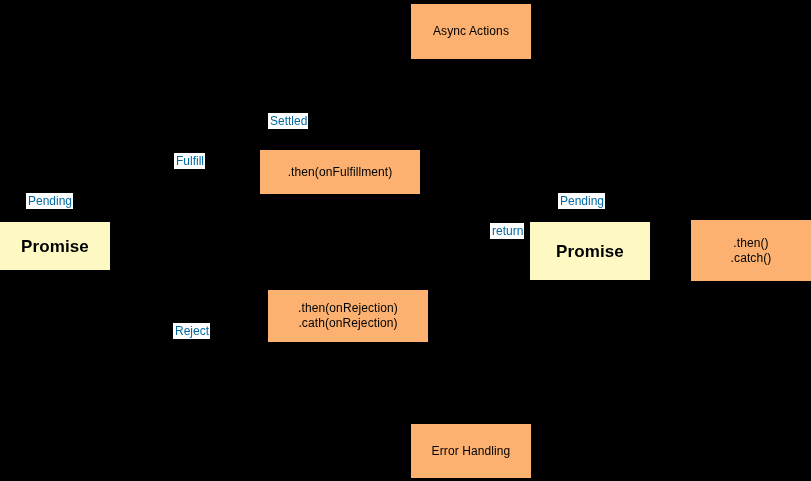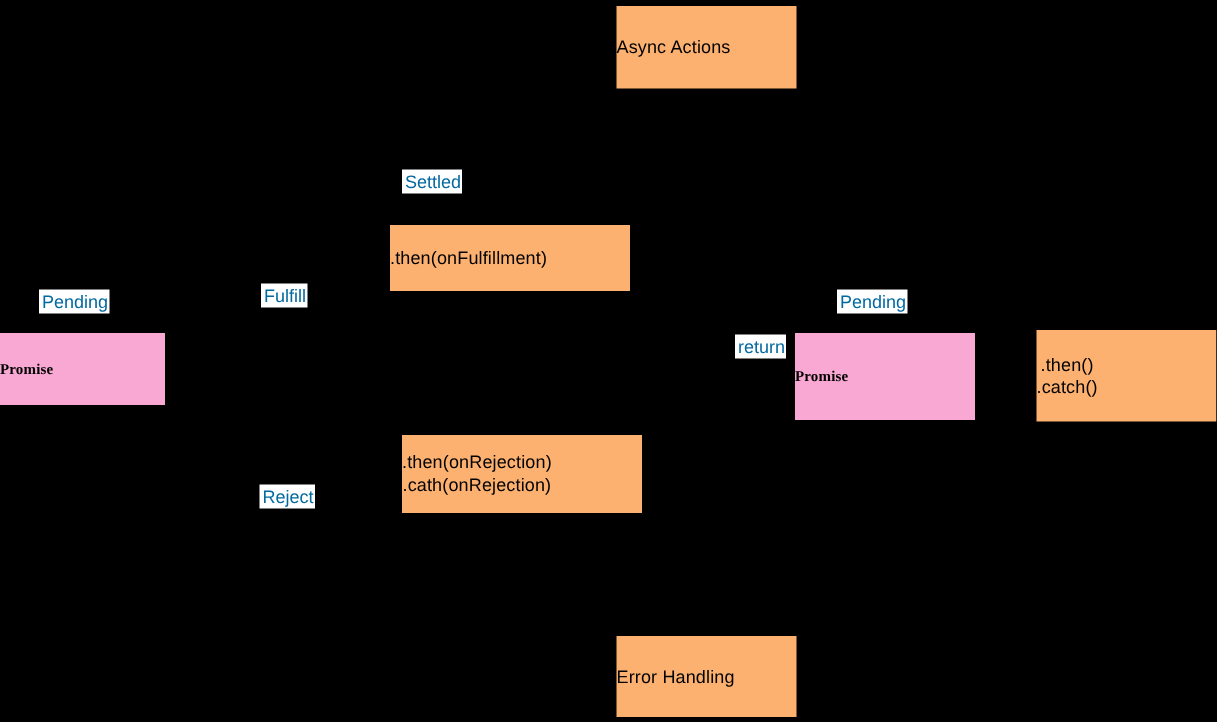--- a/index.html
+++ b/index.html
@@ -13,30 +13,30 @@
     position: relative;
     width: 811px;
     height: 481px;
     background: #000000;
     font-family: "Liberation Sans", sans-serif;
   }
   .node {
     position: absolute;
     display: flex;
     align-items: center;
-    justify-content: flex-start;
+    justify-content: center;
     text-align: center;
     color: #000000;
     font-size: 12px;
     line-height: 15px;
     letter-spacing: 0.1px;
     white-space: pre-line;
   }
   .node.orange { background: #fcb171; }
-  .node.blue   { background: #f9a8d4; font-weight: bold; font-size: 10px; font-family: Liberation Serif, serif; }
+  .node.blue   { background: #fef9c3; font-weight: bold; font-size: 17px; }
 
   .edge-label {
     position: absolute;
     background: #ffffff;
     color: #0369a1;
     font-size: 12px;
     line-height: 14px;
     padding: 1px 1px 1px 2px;
     font-family: "Liberation Sans", sans-serif;
     white-space: nowrap;
@@ -47,21 +47,21 @@
   #node-then-fulfillment   { left: 260px; top: 150px; width: 160px; height: 44px; }
   #node-then-rejection     { left: 268px; top: 290px; width: 160px; height: 52px; }
   #node-promise-left       { left: 0px;   top: 222px; width: 110px; height: 48px; }
   #node-promise-right      { left: 530px; top: 222px; width: 120px; height: 58px; }
   #node-then-catch         { left: 691px; top: 220px; width: 120px; height: 61px; }
   #node-error-handling     { left: 411px; top: 424px; width: 120px; height: 54px; }
 
   
   #label-pending-left   { left: 26px;  top: 193px; }
   #label-settled        { left: 268px; top: 113px; }
-  #label-fulfill        { left: 174px; top: 153px; margin-top: 36px; }
+  #label-fulfill        { left: 174px; top: 153px; }
   #label-reject         { left: 173px; top: 323px; }
   #label-return         { left: 490px; top: 223px; }
   #label-pending-right  { left: 558px; top: 193px; }
 </style>
 </head>
 <body>
 
 <div id="canvas">
 
   <div class="node orange" id="node-async-actions">

